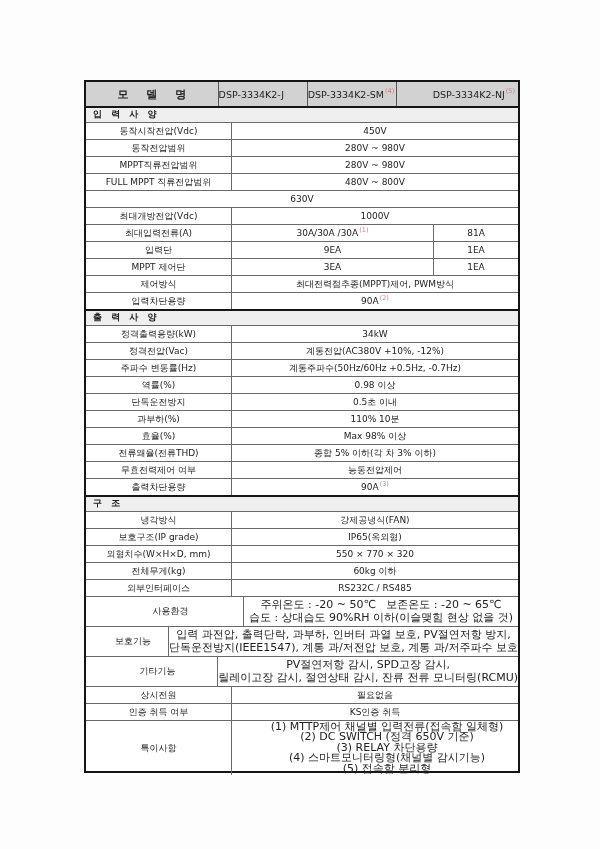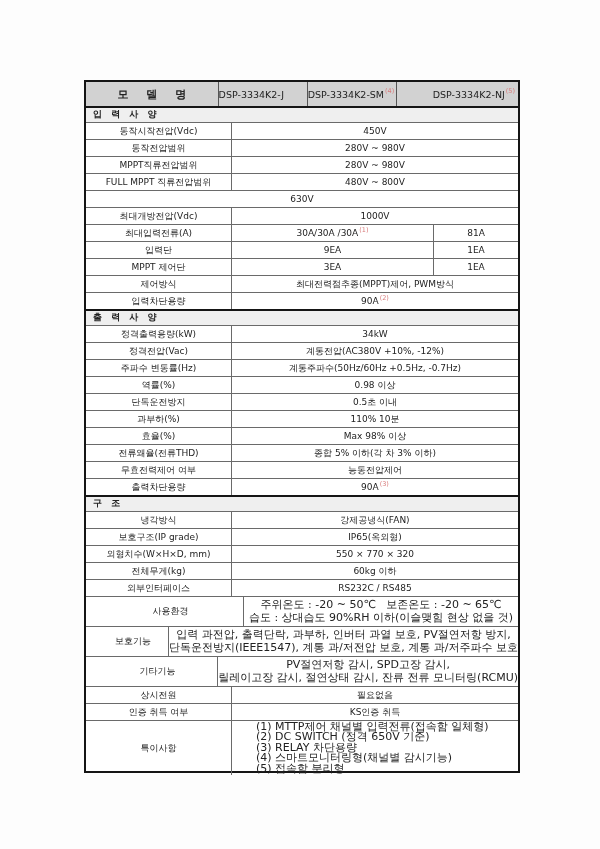--- a/index.html
+++ b/index.html
@@ -44,21 +44,21 @@
   
   .row { height:17px; flex:none; display:flex; border-top:1px solid #6a6a6a; }
   .row.h2 { height:30px;padding-left:12px; }
   .row.h5 { height:55px; }
   .cell { display:flex; align-items:center; justify-content:center; font-size:9px; }
   .cell.label { width:146px; border-right:1px solid #6a6a6a; }
   .cell.value { flex:1; white-space:nowrap; }
   .cell.value.multi { flex-direction:column; justify-content:center; font-size:11px; }
   .row.h2 .vline { line-height:12.5px; }
   .row.h5 .vline { line-height:10.6px; }
-  .cell.value.multi.left { align-items:flex-start; padding-left:24px; }
+  .cell.value.multi.left { align-items:center; padding-left:24px; }
   .cell.sub { width:85px; border-left:1px solid #6a6a6a; }
   sup.note {
     font-size:6.5px; color:#d97c7c;
     position:relative; top:-3px; margin-left:1px;
   }
   .vline { white-space:nowrap; }
 </style>
 </head>
 <body>
 

